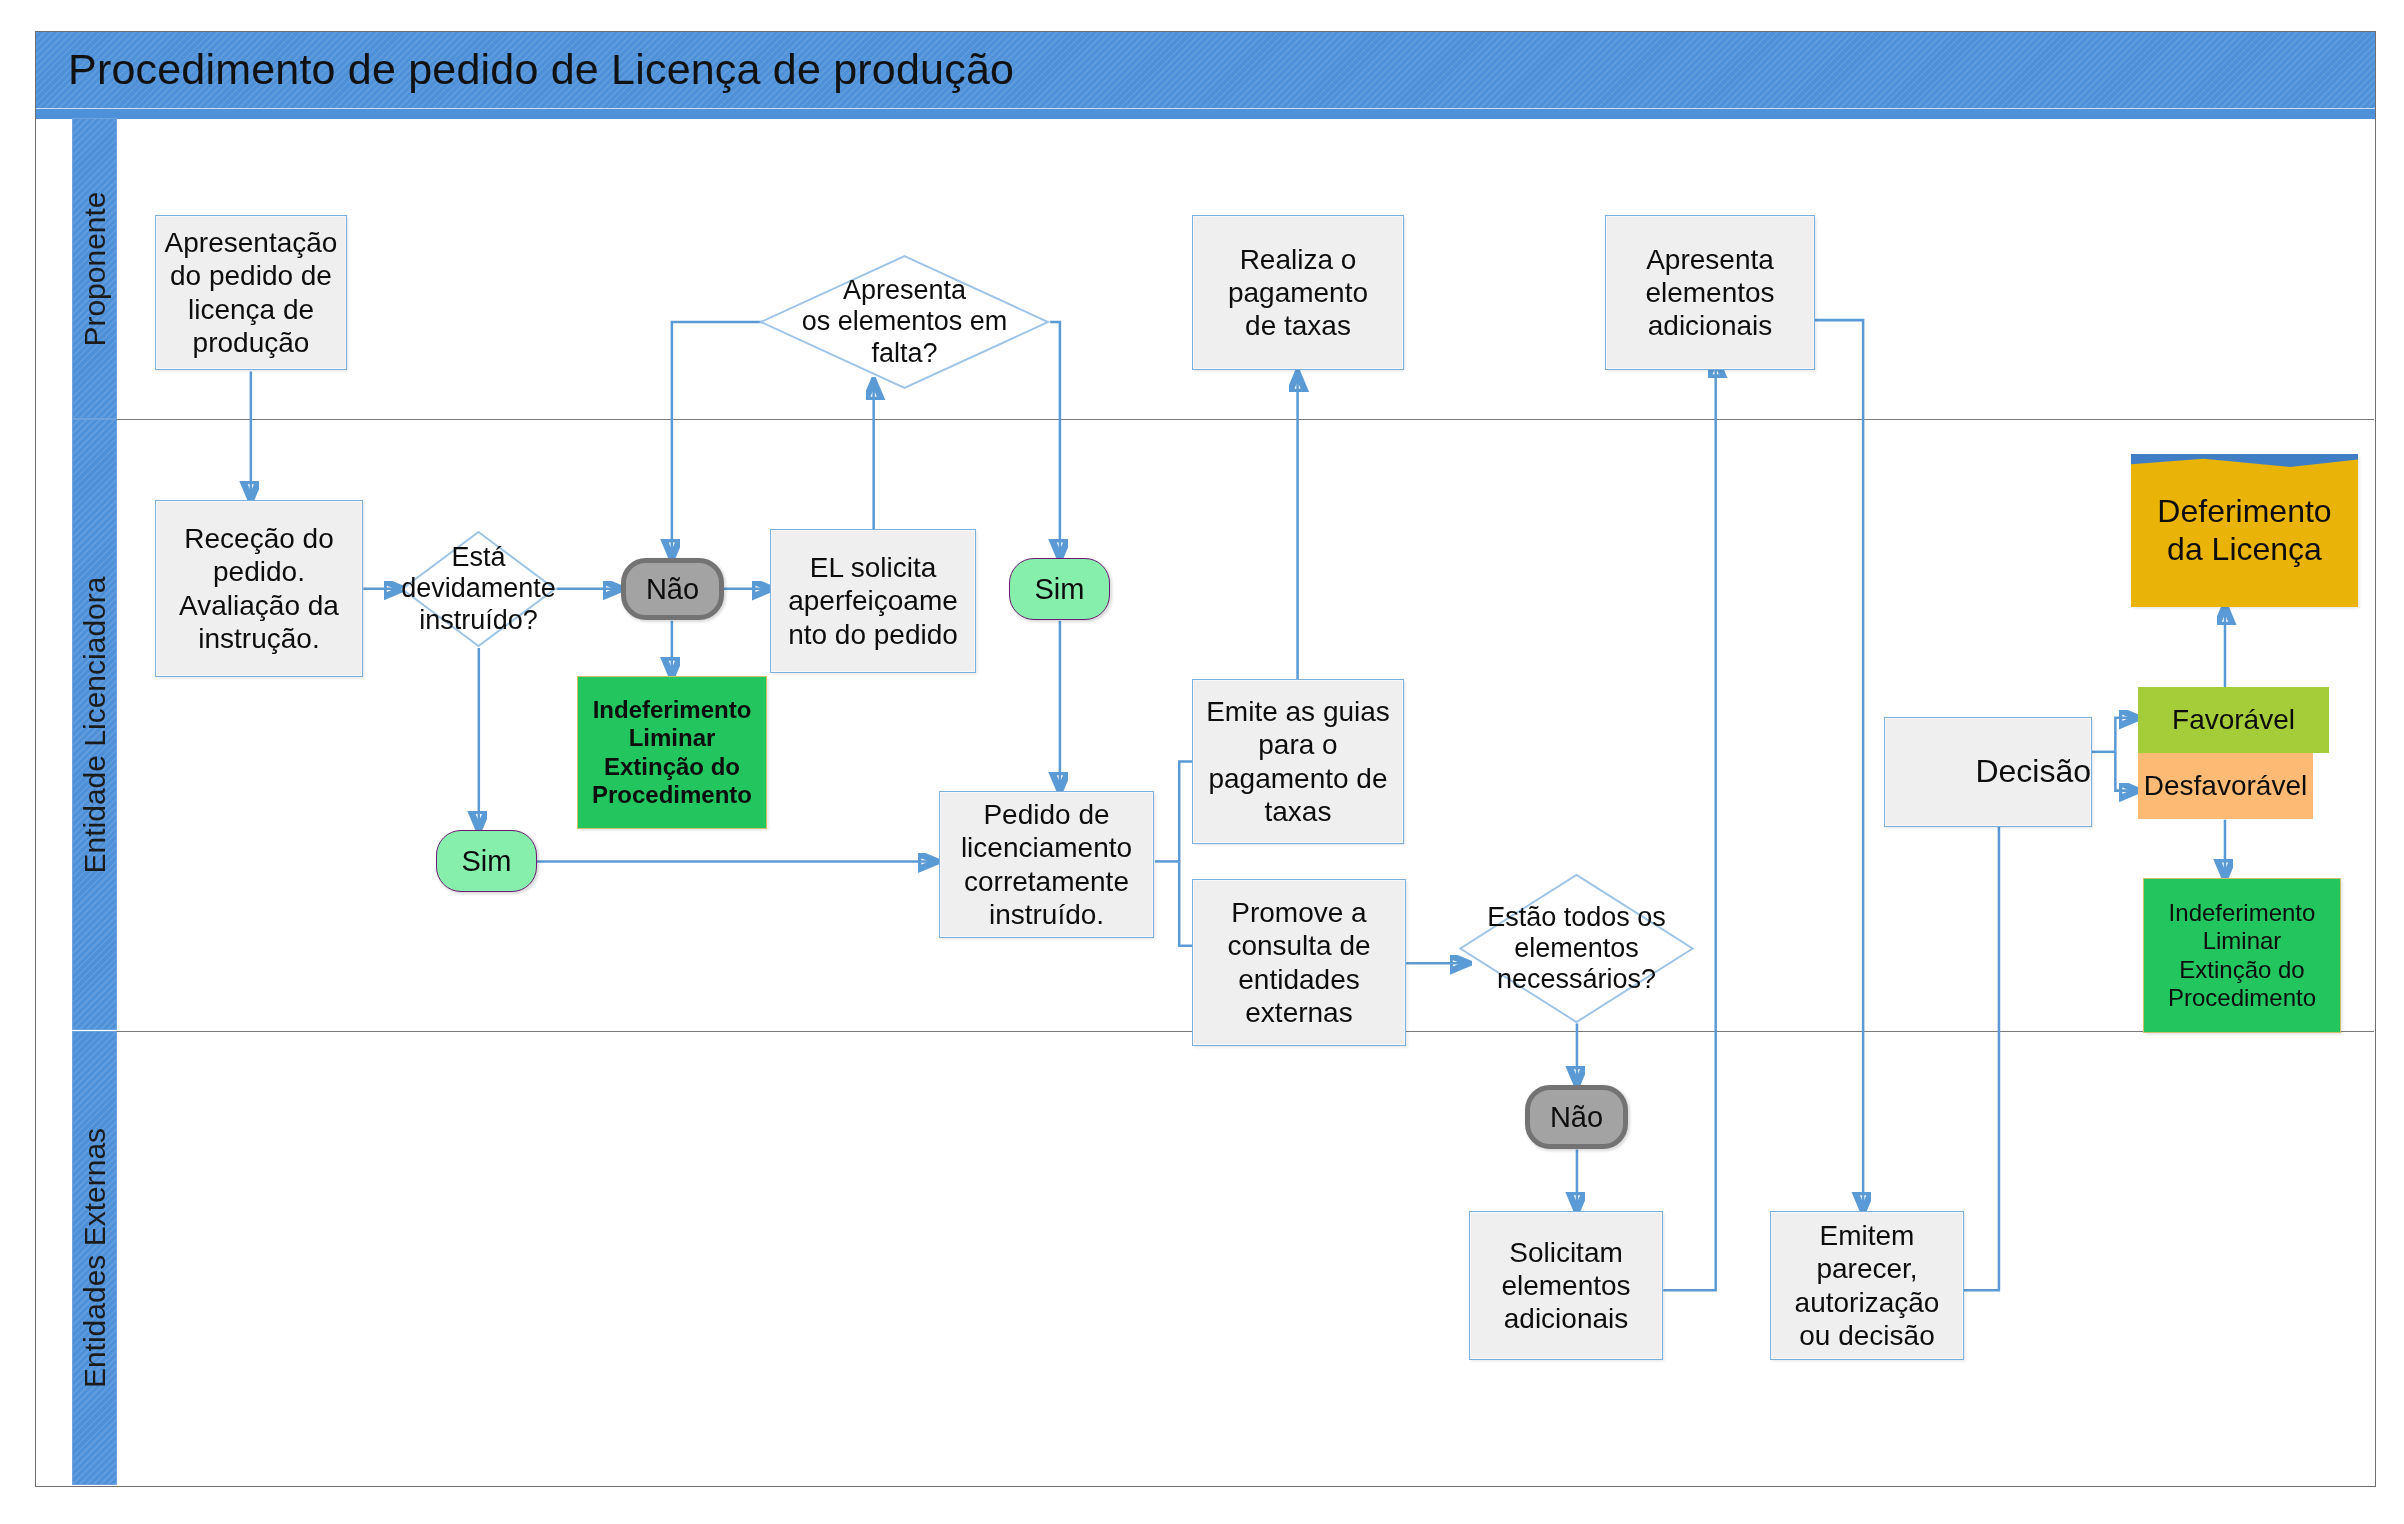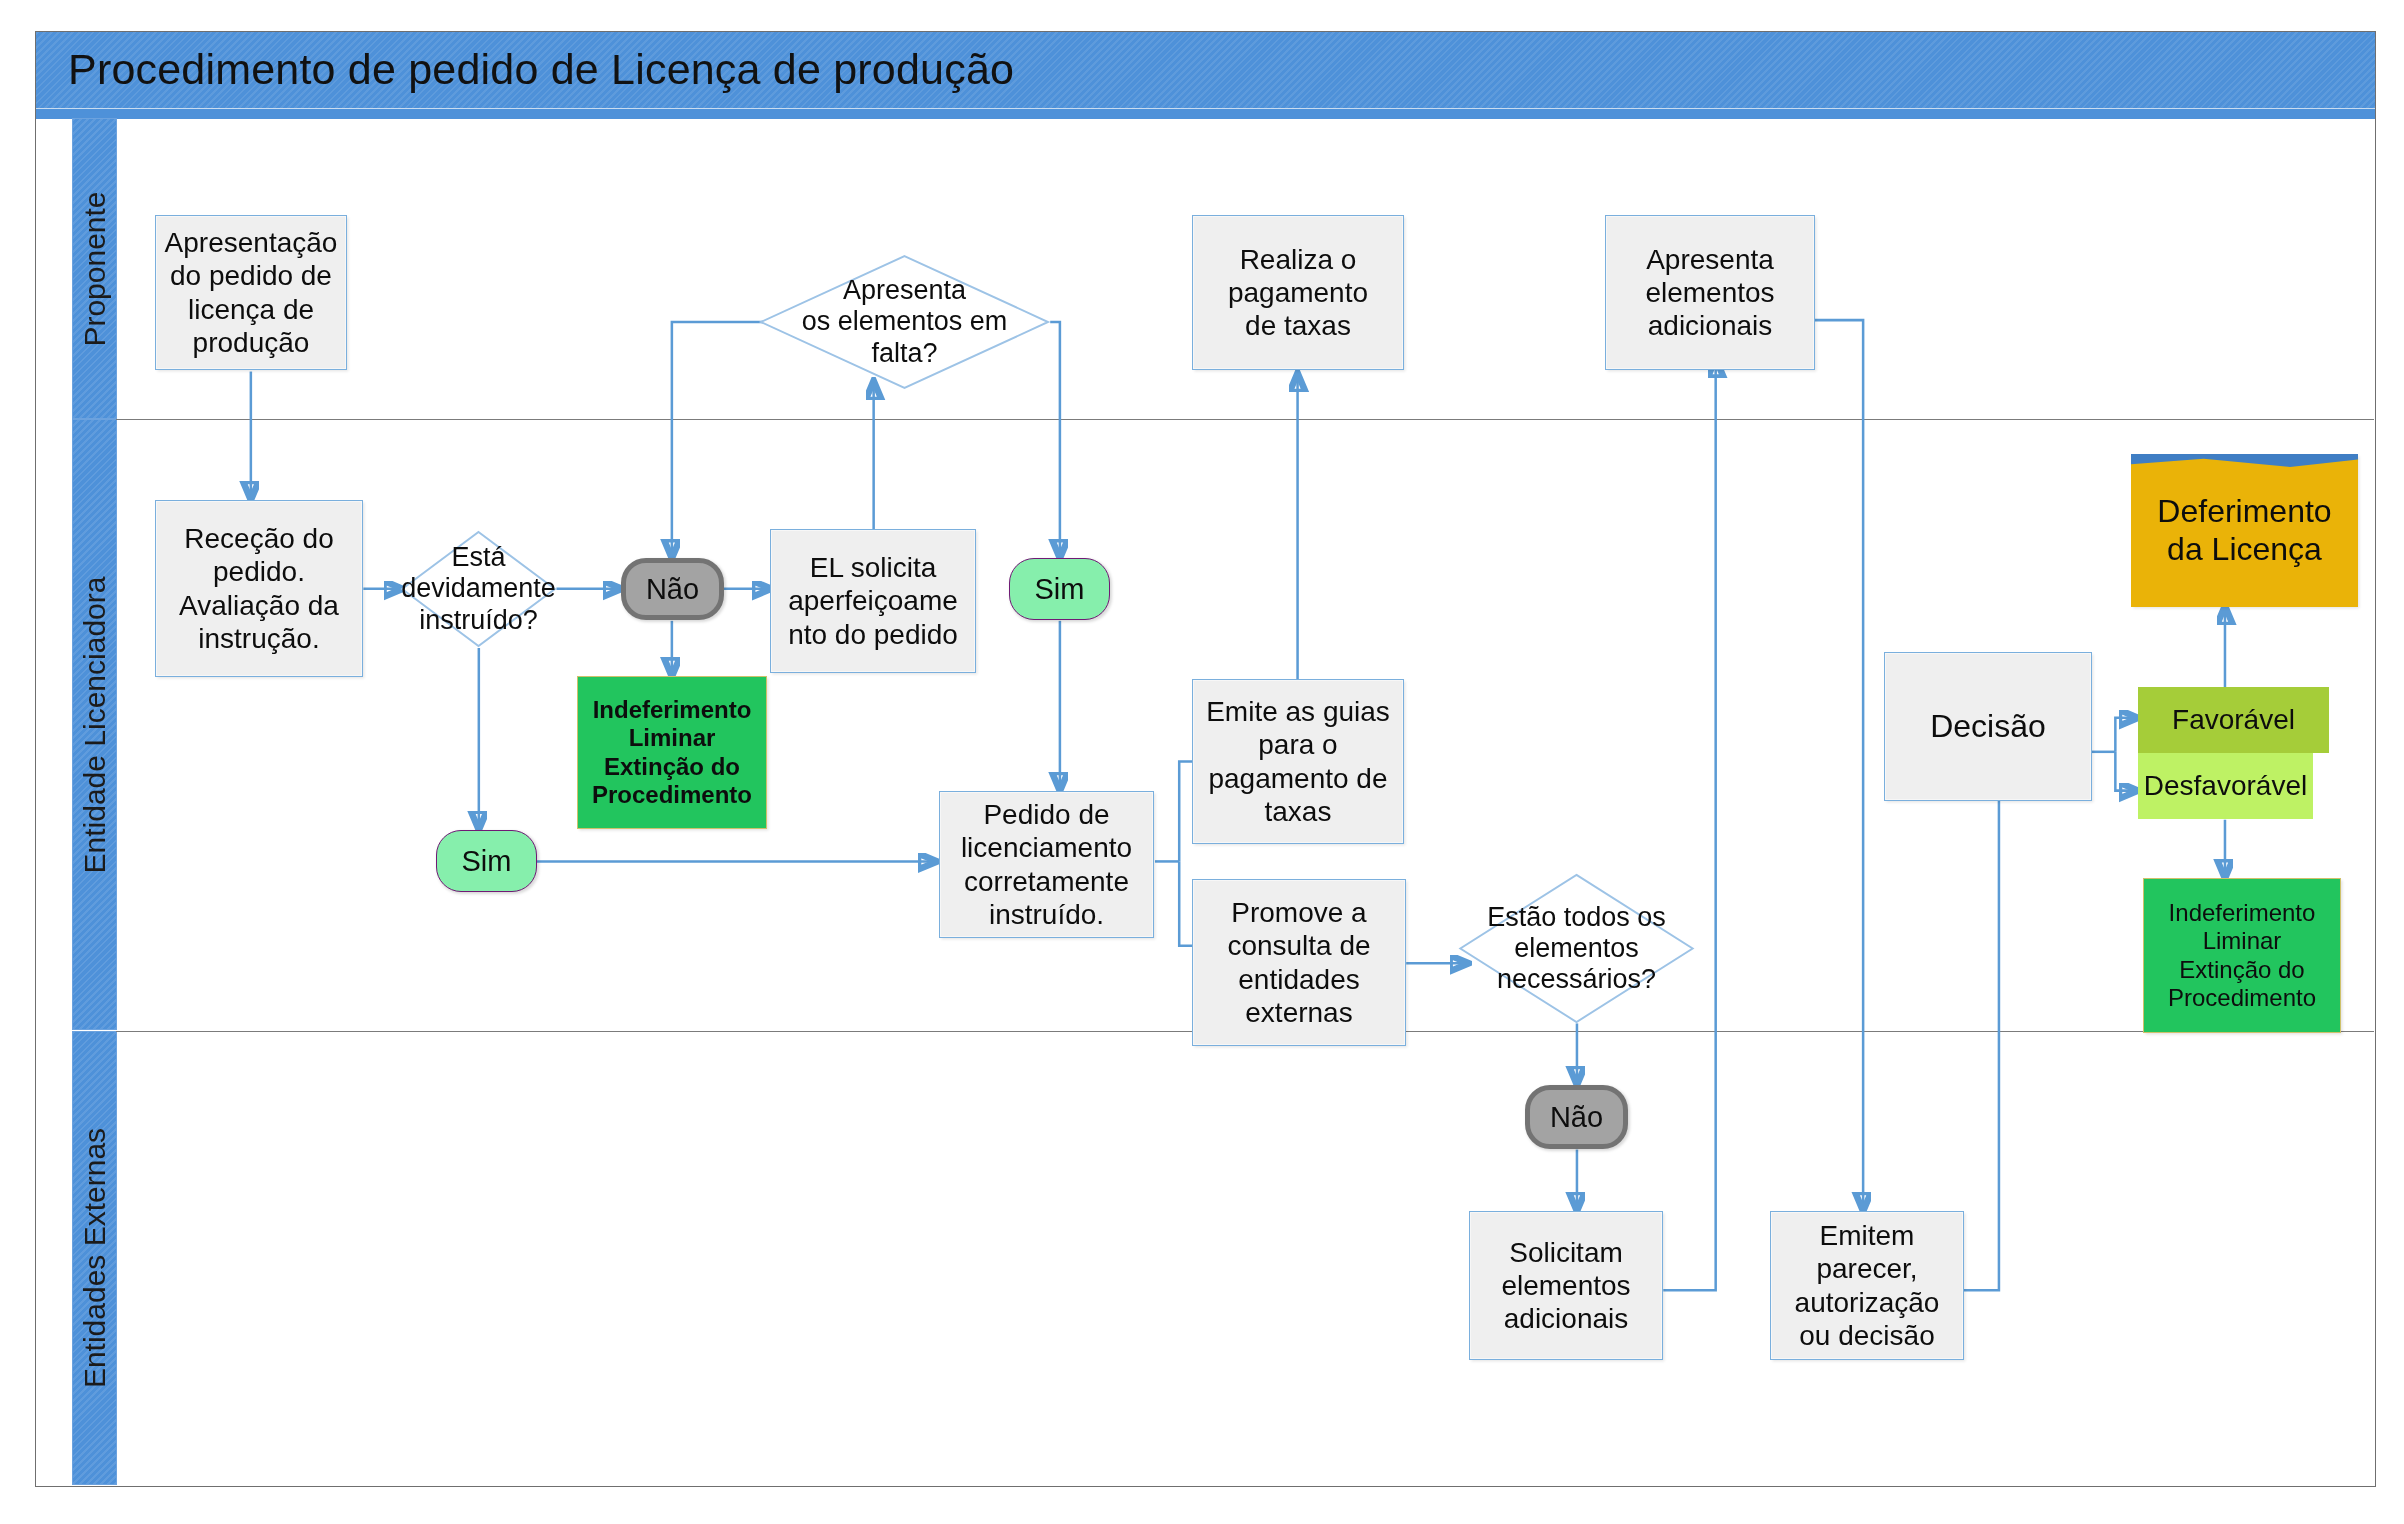--- a/index.html
+++ b/index.html
@@ -127,21 +127,21 @@
     background:#3f7ec4;
     clip-path:polygon(0 0,100% 0,100% 40%,70% 95%,32% 35%,0 75%);
   }
   .green-flat{
     background:#a5cd39;
     color:#0d0d0d;
     font-size:28px;
     border:none;
   }
   .red-flat{
-    background:#bef264;
+    background:#fdba74;
     color:#0d0d0d;
     font-size:28px;
     border:none;
   }
 
   
   .pill{
     position:absolute;
     box-sizing:border-box;
     display:flex; align-items:center; justify-content:center;
@@ -333,21 +333,21 @@
     <div>Promove a<br>consulta de<br>entidades<br>externas</div>
   </div>
 
   <div class="diamond" style="left:1458px;top:873px;width:237px;height:151px;">
     <svg width="237" height="151" viewBox="0 0 244 156">
       <polygon points="122,2 242,78 122,154 2,78" fill="#ffffff" stroke="#9dc3e6" stroke-width="2"></polygon>
     </svg>
     <div class="dtext">Estão todos os<br>elementos<br>necessários?</div>
   </div>
 
-  <div class="node proc inner" style="left:1884px;top:652px;width:208px;height:149px;">
+  <div class="node proc inner" style="left:1884px;top:717px;width:208px;height:110px;justify-content:flex-end;">
     <div style="font-size:32px;">Decisão</div>
   </div>
 
   <div class="node green-flat" style="left:2138px;top:687px;width:191px;height:66px;">
     <div>Favorável</div>
   </div>
 
   <div class="node red-flat" style="left:2138px;top:753px;width:175px;height:66px;">
     <div>Desfavorável</div>
   </div>

